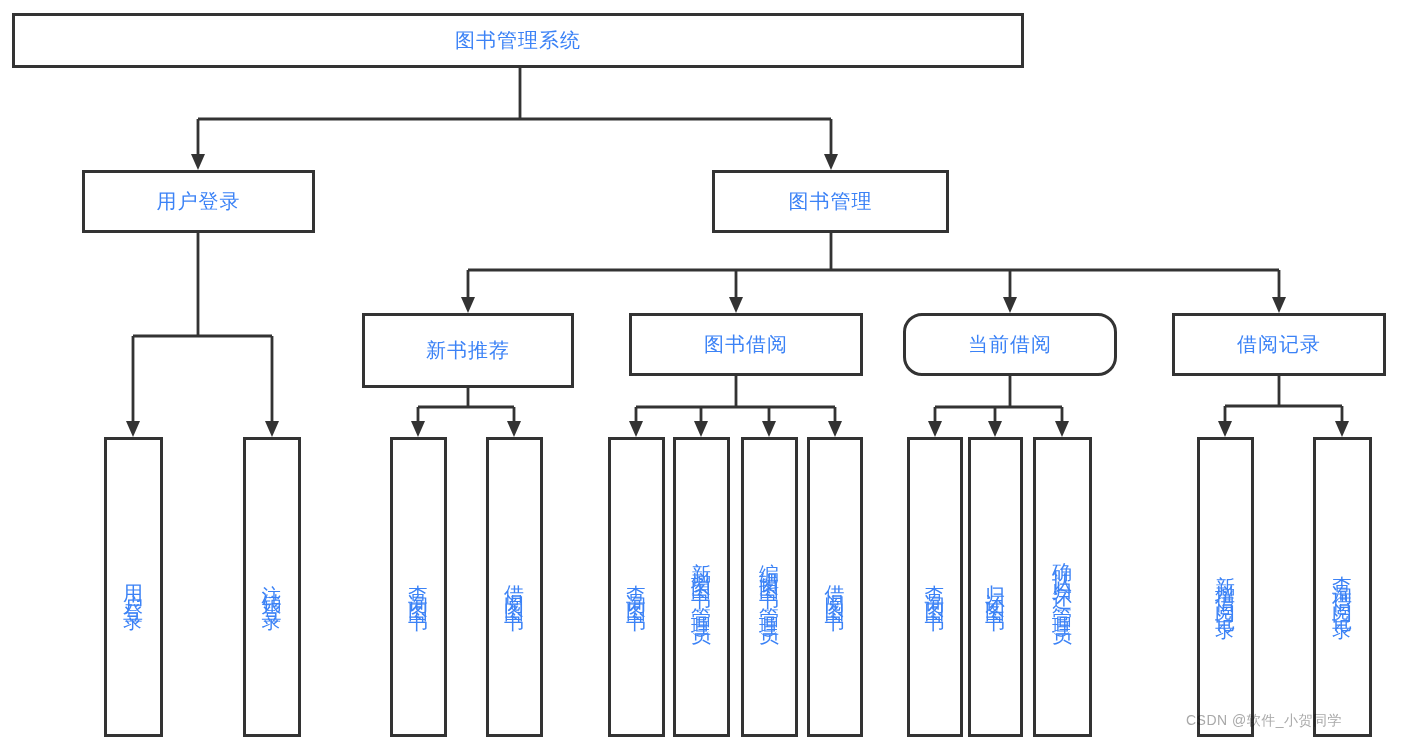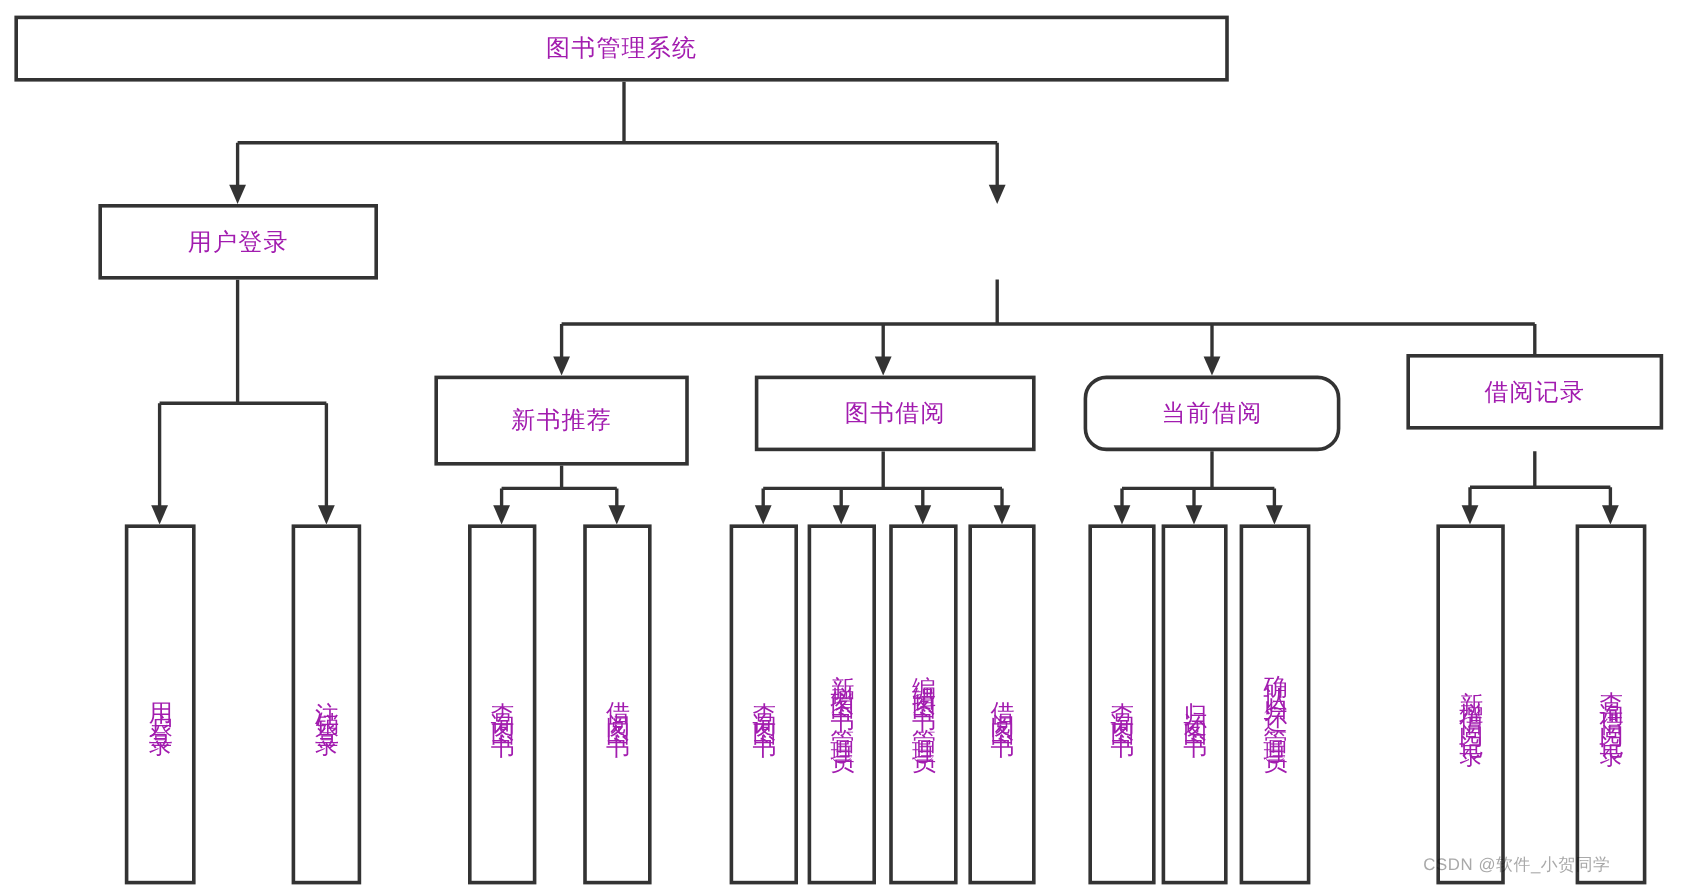--- a/index.html
+++ b/index.html
@@ -12,21 +12,21 @@
   }
   .connectors{position:absolute;left:0;top:0;width:1405px;height:747px;}
   .connectors path.ln{stroke:#333333;stroke-width:2.8;fill:none;}
   .connectors path.ah{fill:#333333;stroke:none;}
   .node{
     position:absolute;
     box-sizing:border-box;
     background:#ffffff;
     border:3px solid #333333;
     display:flex;align-items:center;justify-content:center;
-    color:#a21caf;
+    color:#3b82f6;
     font-size:20px;
     text-align:left;
   }
   .hbox{letter-spacing:1px;}
   .vbox span{
     writing-mode:vertical-rl;
     text-orientation:mixed;
     letter-spacing:9px;
     line-height:1.1;
     white-space:nowrap;
@@ -79,25 +79,26 @@
     <path class="ah" d="M-7 -16 H7 L0 0 Z" transform="translate(935,437)"></path>
     <path class="ah" d="M-7 -16 H7 L0 0 Z" transform="translate(995,437)"></path>
     <path class="ah" d="M-7 -16 H7 L0 0 Z" transform="translate(1062,437)"></path>
     <path class="ah" d="M-7 -16 H7 L0 0 Z" transform="translate(1225,437)"></path>
     <path class="ah" d="M-7 -16 H7 L0 0 Z" transform="translate(1342,437)"></path>
   </svg>
 
   <div class="node hbox" style="left:12px;top:13px;width:1012px;height:55px;">图书管理系统</div>
 
   <div class="node hbox" style="left:82px;top:170px;width:233px;height:63px;">用户登录</div>
+  <div class="node hbox" style="left:712px;top:170px;width:237px;height:63px;">图书管理</div>
 
   <div class="node hbox" style="left:362px;top:313px;width:212px;height:75px;">新书推荐</div>
   <div class="node hbox" style="left:629px;top:313px;width:234px;height:63px;">图书借阅</div>
   <div class="node hbox" style="left:903px;top:313px;width:214px;height:63px;border-radius:19px;">当前借阅</div>
-  <div class="node hbox" style="left:1172px;top:295px;width:214px;height:63px;">借阅记录</div>
+  <div class="node hbox" style="left:1172px;top:313px;width:214px;height:63px;">借阅记录</div>
 
   <div class="node vbox" style="left:104px;top:437px;width:59px;height:300px;">
     <span>用户登录</span>
     </div>
   <div class="node vbox" style="left:243px;top:437px;width:58px;height:300px;">
     <span>注销登录</span>
     </div>
 
   <div class="node vbox" style="left:390px;top:437px;width:57px;height:300px;">
     <span>查询图书</span>

